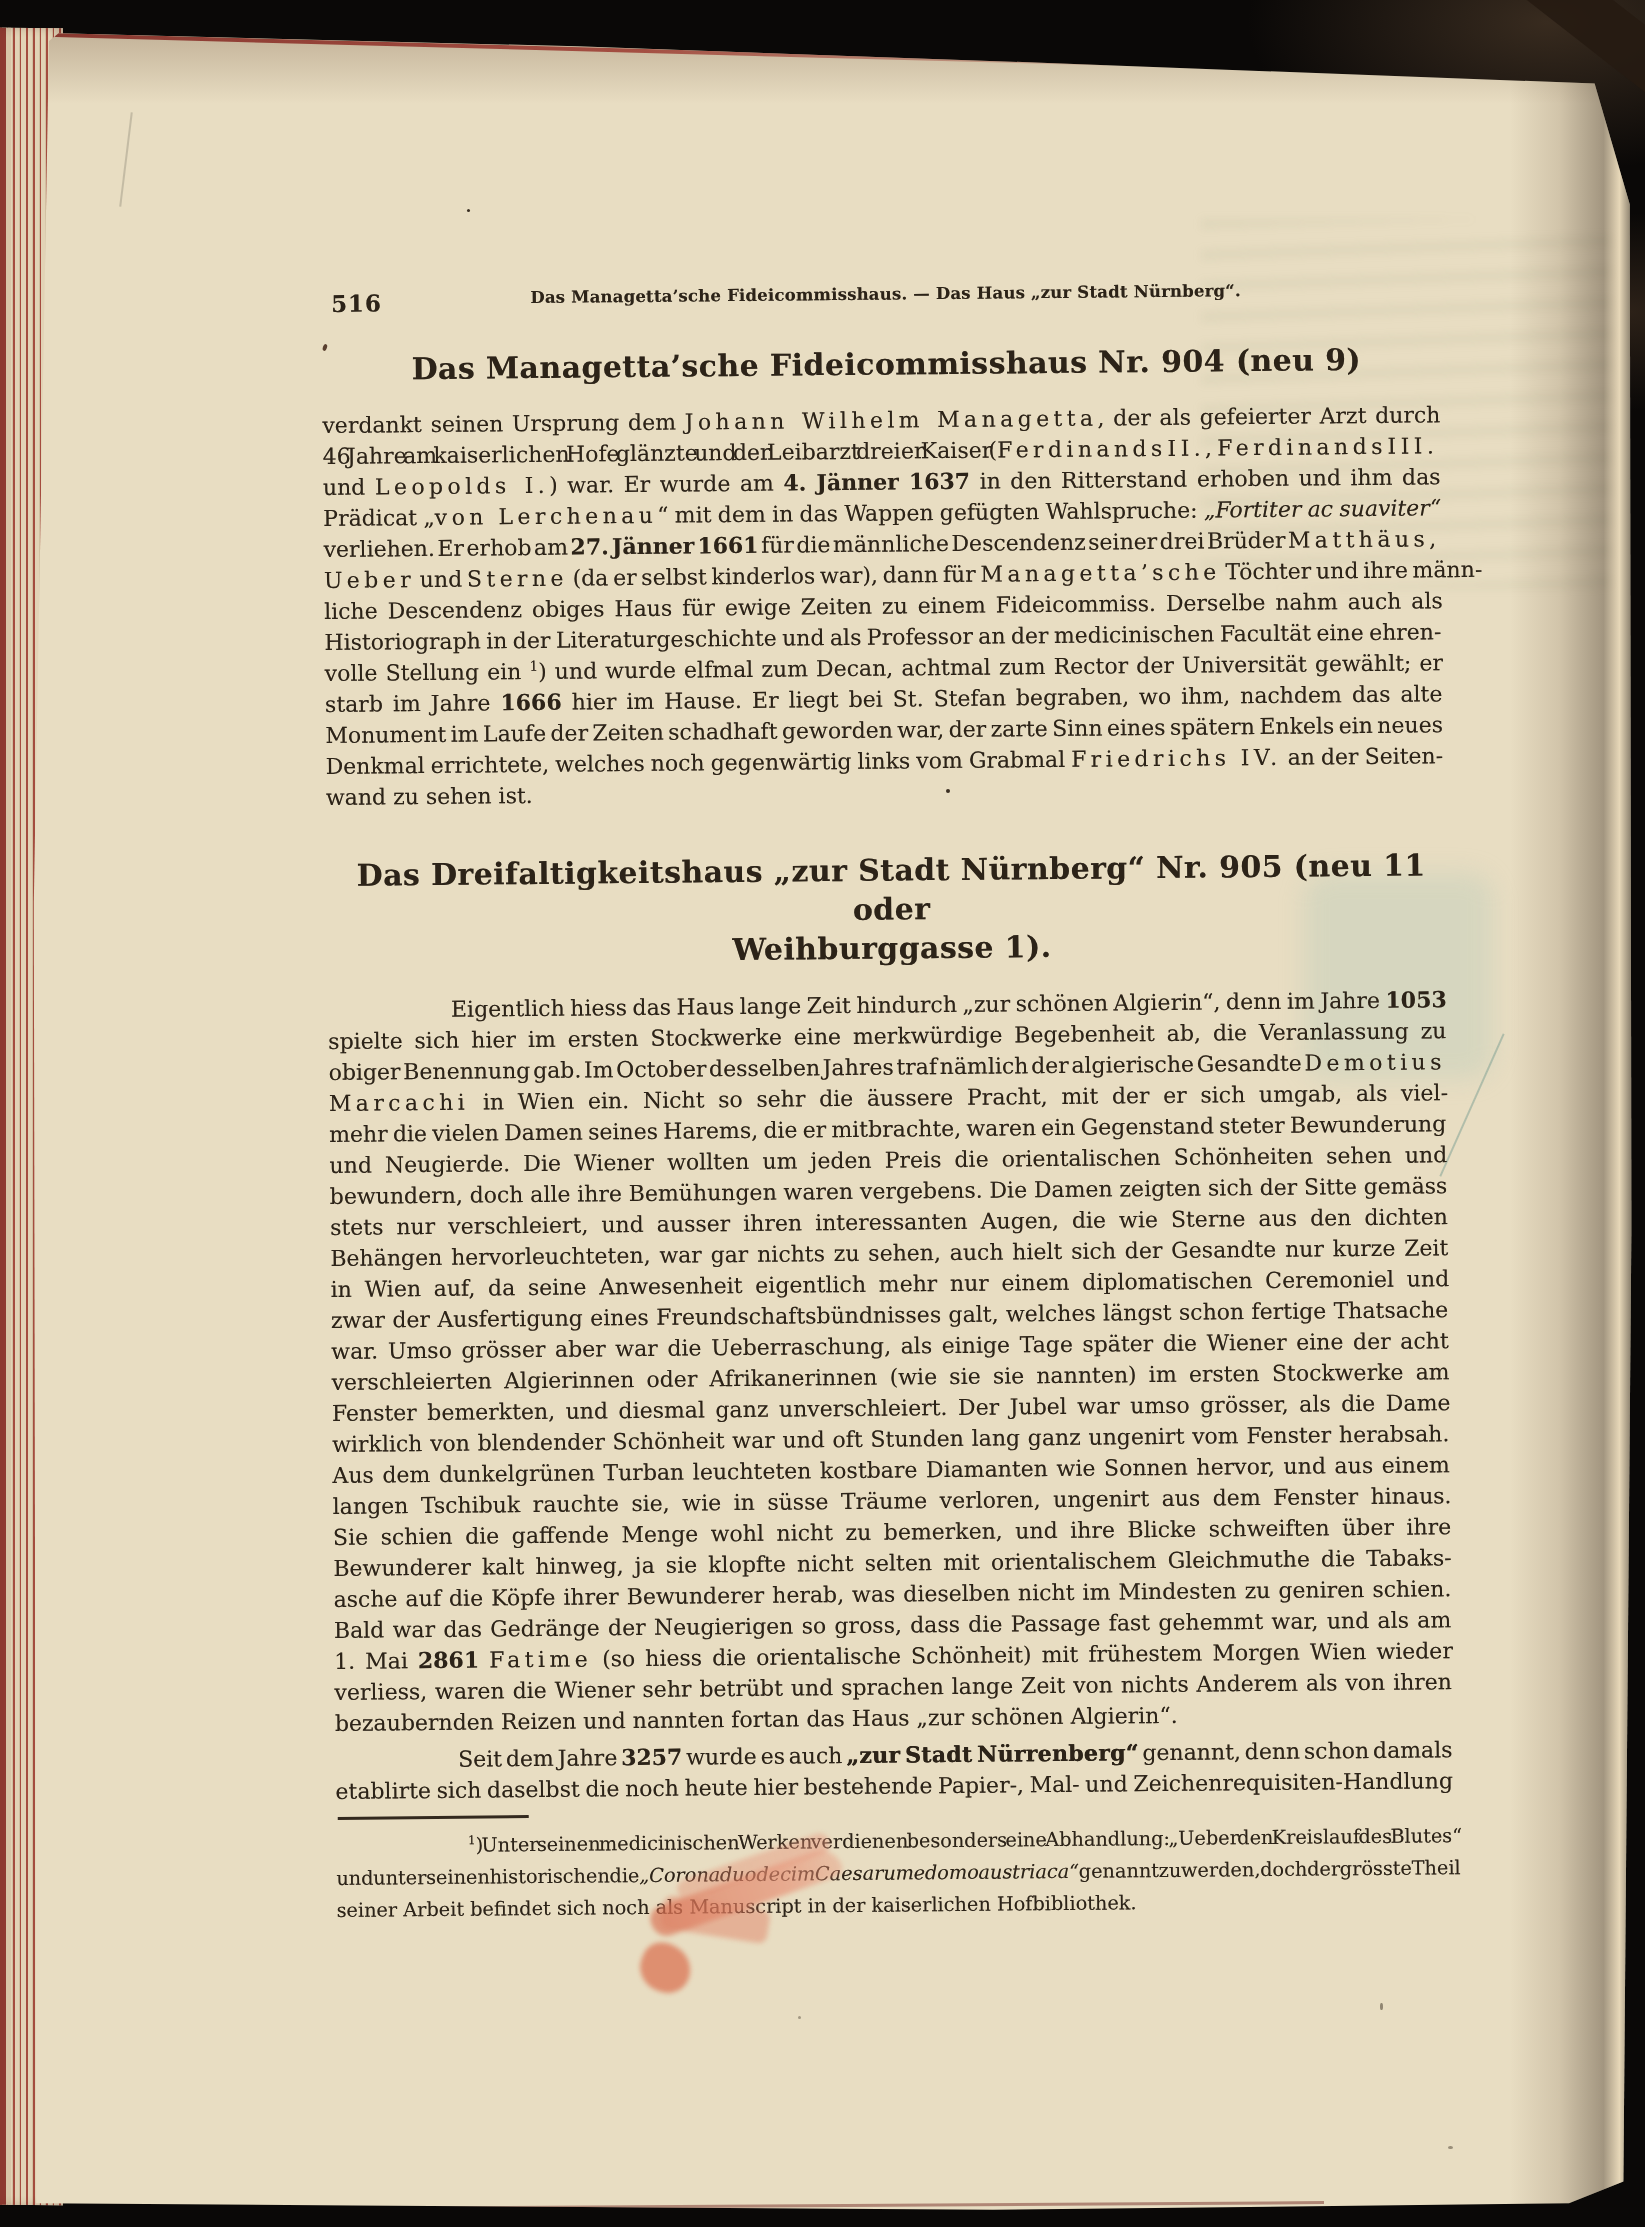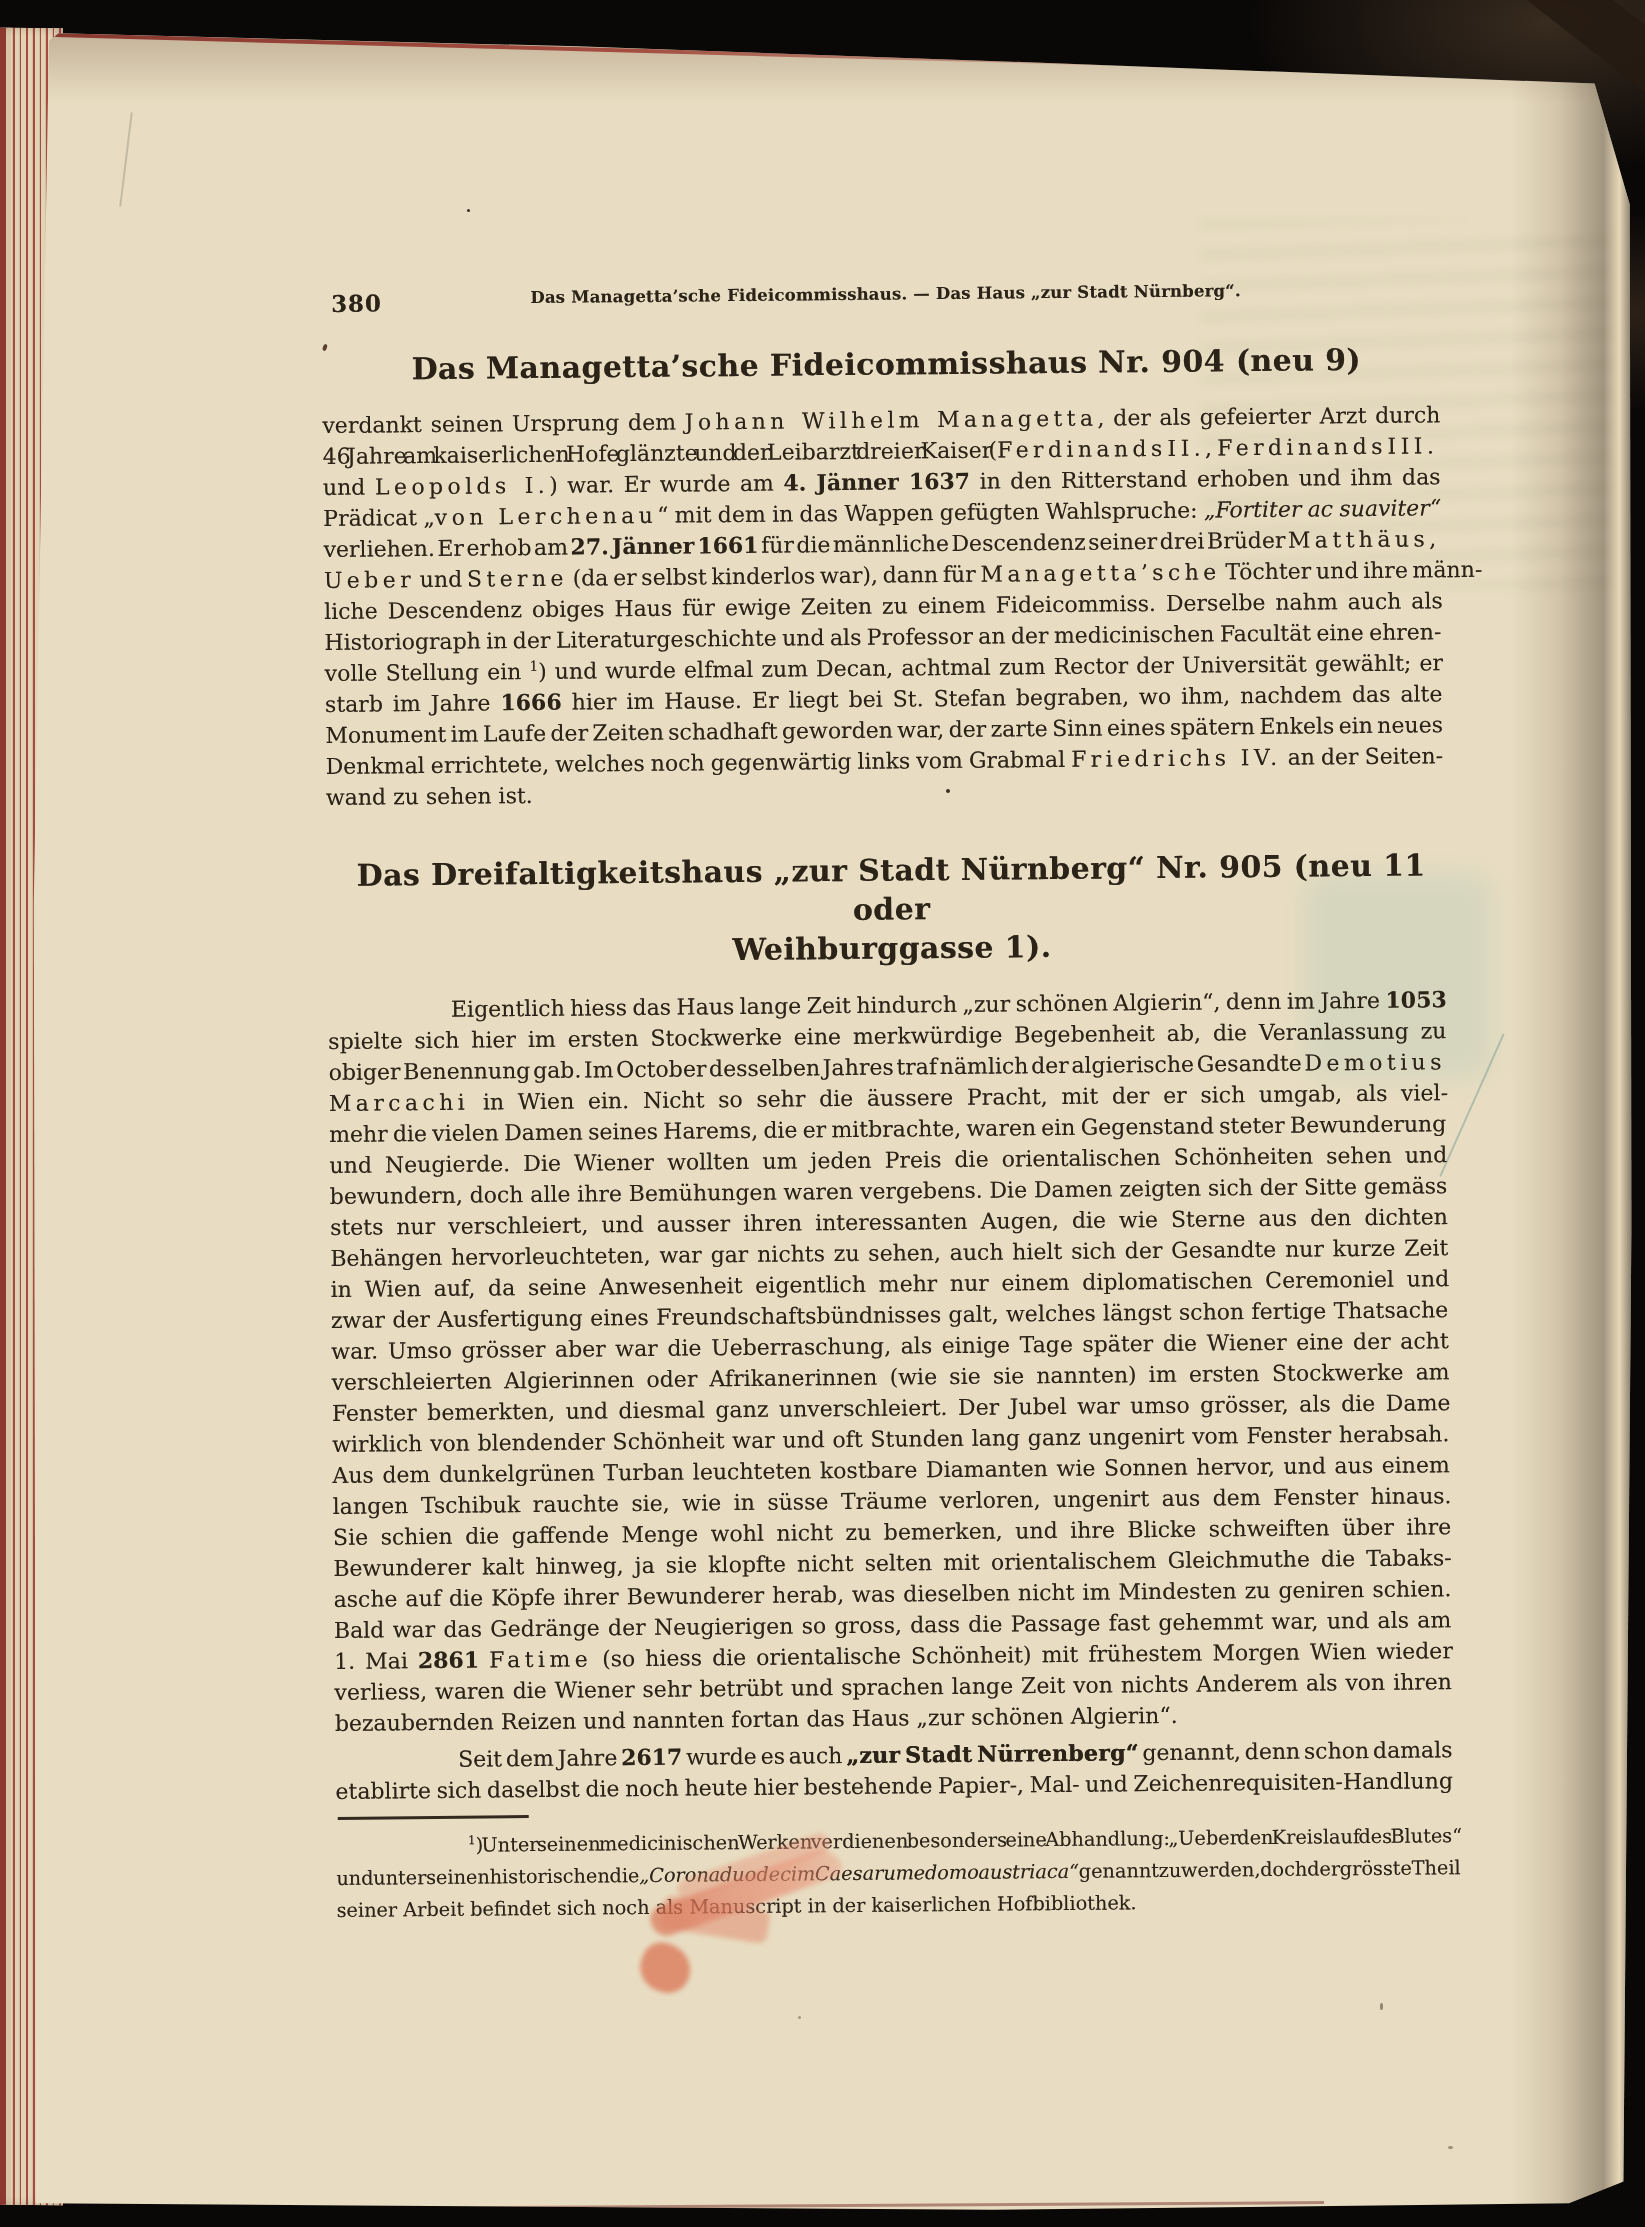--- a/index.html
+++ b/index.html
@@ -116,21 +116,21 @@
 
   <div class="speck" style="left:290px;top:314px;width:4.1px;height:6.6px;background:#5a4030;transform:rotate(18deg)"></div>
   <div class="speck" style="left:434px;top:179px;width:3.3px;height:3.3px"></div>
   <div class="speck" style="left:913px;top:759px;width:4.1px;height:4.1px"></div>
   <div class="speck" style="left:1347px;top:1973px;width:2.5px;height:7.4px;opacity:.5"></div>
   <div class="speck" style="left:1415px;top:2116px;width:5px;height:3.3px;opacity:.45"></div>
   <div class="speck" style="left:765px;top:1986px;width:3.3px;height:3.3px;opacity:.4"></div>
 
   <div class="text">
     <div class="header-row">
-      <span class="pagenum">380</span>
+      <span class="pagenum">516</span>
       <div class="running">Das Managetta’sche Fideicommisshaus. — Das Haus „zur Stadt Nürnberg“.</div>
     </div>
 
     <div id="content">
         <div class="heading">
           <div>Das Managetta’sche Fideicommisshaus Nr. 904 (neu 9)</div>
         </div>
         <div class="para">
           <div class="ln"><span class="lnw" style="word-spacing: 1.7px;">verdankt seinen Ursprung dem <span class="sp">Johann Wilhelm Managetta</span>, der als gefeierter Arzt durch</span></div>
           <div class="ln"><span class="lnw" style="word-spacing: -10.6px;">46 Jahre am kaiserlichen Hofe glänzte und der Leibarzt dreier Kaiser (<span class="sp">Ferdinands II., Ferdinands III.</span></span></div>
@@ -170,21 +170,21 @@
           <div class="ln"><span class="lnw" style="word-spacing: 5.5px;">langen Tschibuk rauchte sie, wie in süsse Träume verloren, ungenirt aus dem Fenster hinaus.</span></div>
           <div class="ln"><span class="lnw" style="word-spacing: 5.5px;">Sie schien die gaffende Menge wohl nicht zu bemerken, und ihre Blicke schweiften über ihre</span></div>
           <div class="ln"><span class="lnw" style="word-spacing: 4.1px;">Bewunderer kalt hinweg, ja sie klopfte nicht selten mit orientalischem Gleichmuthe die Tabaks-</span></div>
           <div class="ln"><span class="lnw" style="word-spacing: 1px;">asche auf die Köpfe ihrer Bewunderer herab, was dieselben nicht im Mindesten zu geniren schien.</span></div>
           <div class="ln"><span class="lnw" style="word-spacing: 1.3px;">Bald war das Gedränge der Neugierigen so gross, dass die Passage fast gehemmt war, und als am</span></div>
           <div class="ln"><span class="lnw" style="word-spacing: 3px;">1. Mai <span class="bd">2861</span> <span class="sp">Fatime</span> (so hiess die orientalische Schönheit) mit frühestem Morgen Wien wieder</span></div>
           <div class="ln"><span class="lnw" style="word-spacing: 0.9px;">verliess, waren die Wiener sehr betrübt und sprachen lange Zeit von nichts Anderem als von ihren</span></div>
           <div class="ln end"><span class="lnw">bezaubernden Reizen und nannten fortan das Haus „zur schönen Algierin“.</span></div>
         </div>
         <div class="para follow">
-          <div class="ln ind"><span class="lnw" style="word-spacing: -3.2px;">Seit dem Jahre <span class="bd">2617</span> wurde es auch <span class="fr">„zur Stadt Nürrenberg“</span> genannt, denn schon damals</span></div>
+          <div class="ln ind"><span class="lnw" style="word-spacing: -3.2px;">Seit dem Jahre <span class="bd">3257</span> wurde es auch <span class="fr">„zur Stadt Nürrenberg“</span> genannt, denn schon damals</span></div>
           <div class="ln"><span class="lnw" style="word-spacing: -1.4px;">etablirte sich daselbst die noch heute hier bestehende Papier-, Mal- und Zeichenrequisiten-Handlung</span></div>
         </div>
       </div>
 
     <div class="fnrule"></div>
     <div class="footnote" id="footnote">
         <div class="ln ind"><span class="lnw" style="word-spacing: -7.8px;"><sup>1</sup>) Unter seinen medicinischen Werken verdienen besonders eine Abhandlung: „Ueber den Kreislauf des Blutes“</span></div>
         <div class="ln"><span class="lnw" style="word-spacing: -6.4px;">und unter seinen historischen die <span class="it">„Corona duodecim Caesarum e domo austriaca“</span> genannt zu werden, doch der grösste Theil</span></div>
         <div class="ln end"><span class="lnw">seiner Arbeit befindet sich noch als Manuscript in der kaiserlichen Hofbibliothek.</span></div>
       </div>

